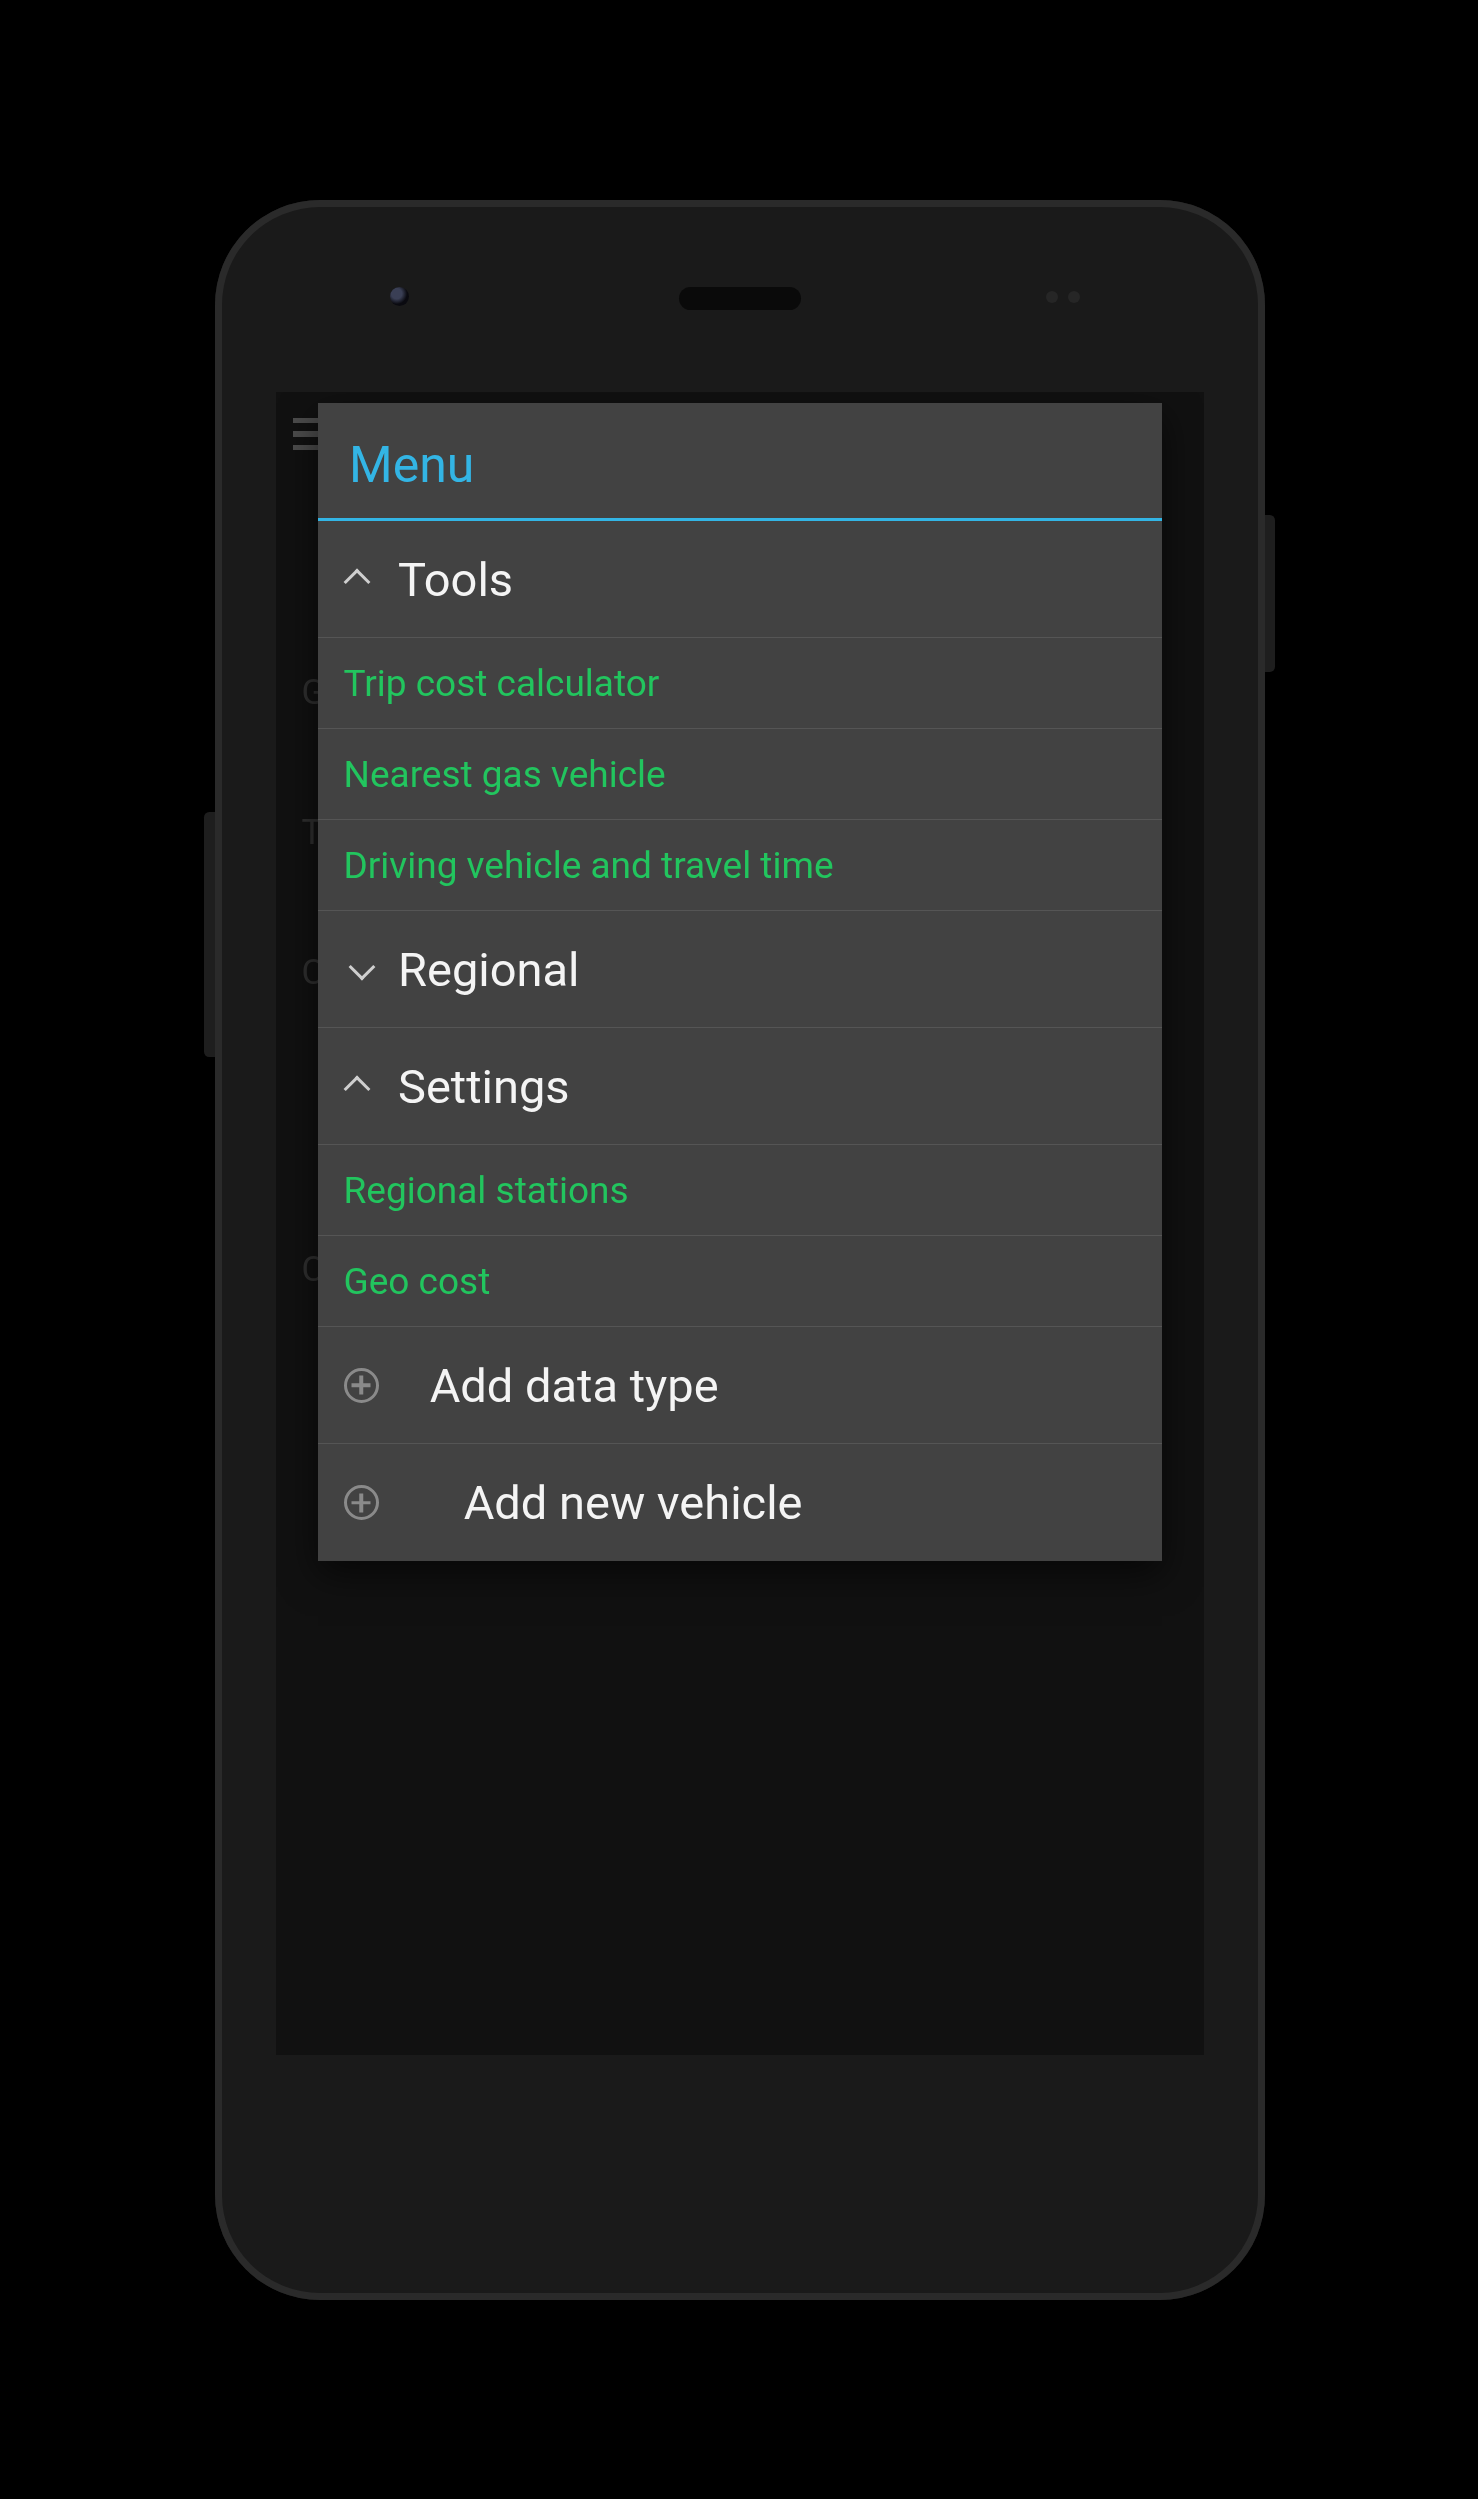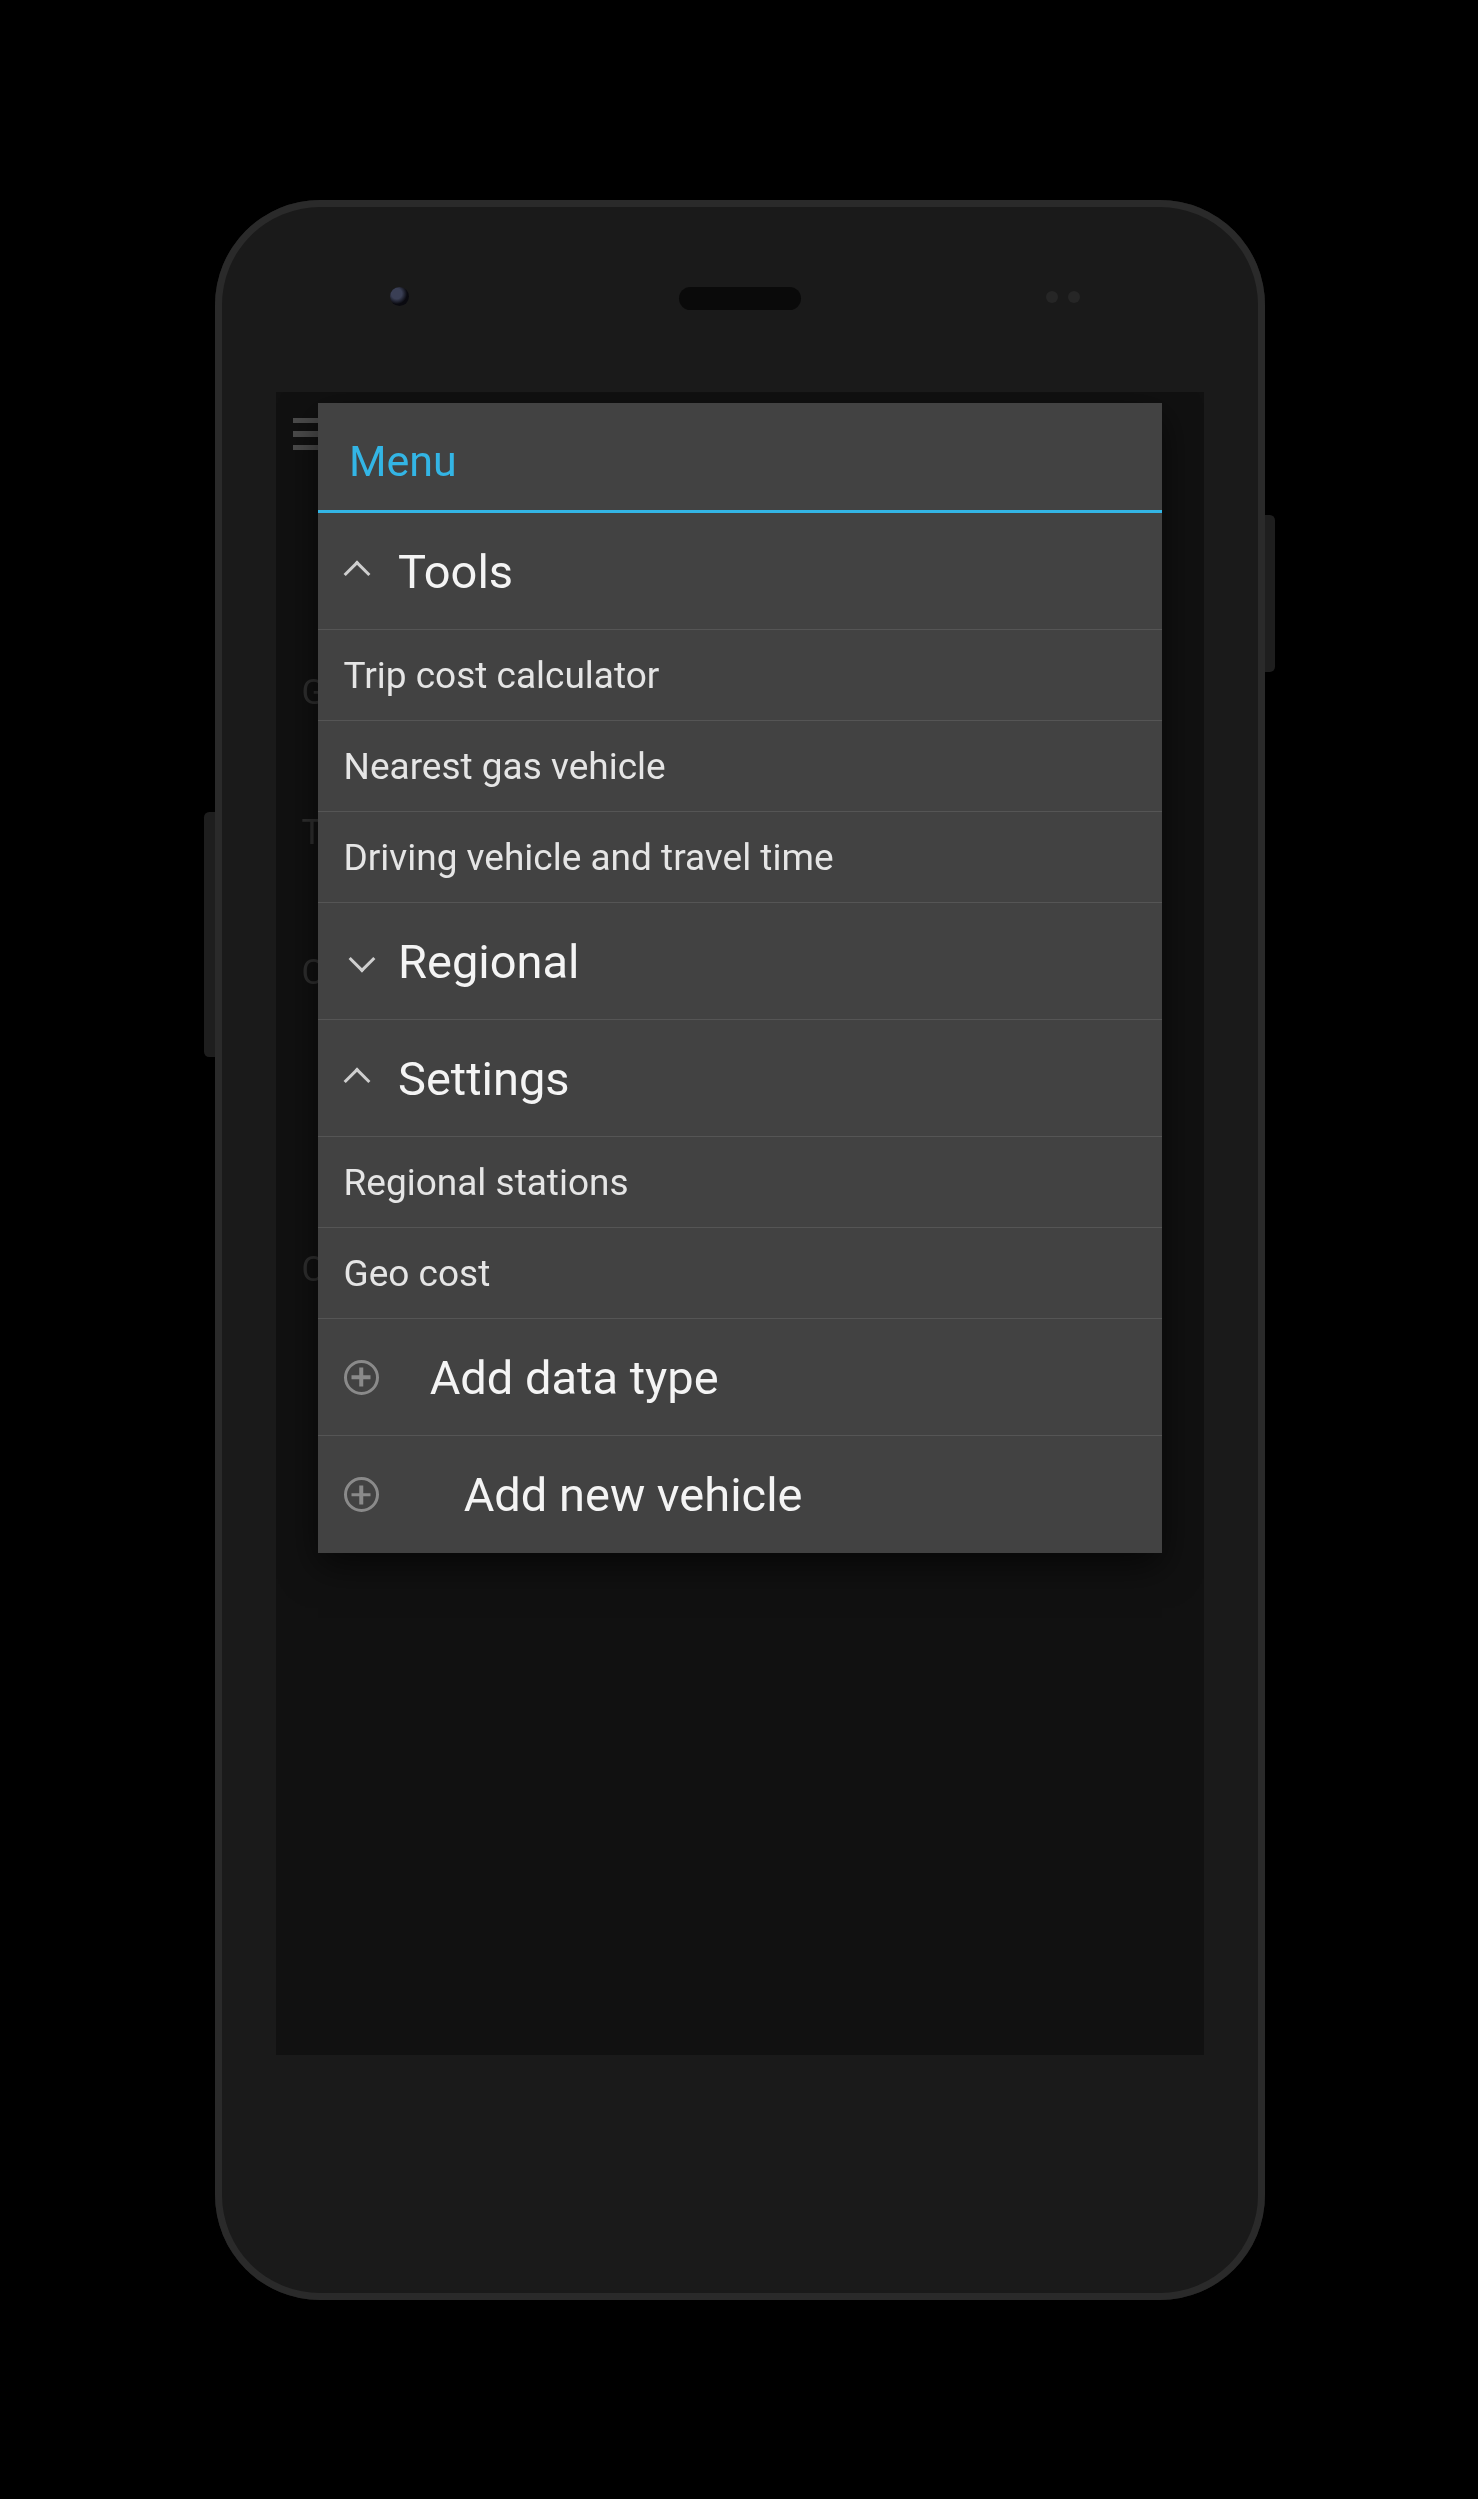--- a/index.html
+++ b/index.html
@@ -105,21 +105,21 @@
     top:10.5px;
     background:#424242;
     box-shadow:0 13px 35px rgba(0,0,0,.6);
   }
   .menu-header{
     padding:33px 31.5px 24.5px;
     border-bottom:3.5px solid #33b5e5;
   }
   .menu-title{
     color:#33b5e5;
-    font-size:43px;
+    font-size:50px;
     font-weight:400;
   }
 
   .row{
     display:flex;
     align-items:center;
     padding:0 26px;
     border-bottom:0.9px solid #555;
   }
   .row:last-child{border-bottom:none;gap:40px;}
@@ -136,21 +136,21 @@
   .section-row .label{
     color:#f4f4f4;
     font-size:47px;
     font-weight:400;
   }
 
   .sub-row{
     height:91px;
   }
   .sub-row .label{
-    color:#e5e5e5;
+    color:#22c55e;
     font-size:37px;
   }
 
   
   .chevron-up, .chevron-down{
     width:19px;height:19px;
     border-left:3.5px solid #cfcfcf;
     border-top:3.5px solid #cfcfcf;
   }
   .chevron-up{ transform:rotate(45deg) translateY(3.5px); }

